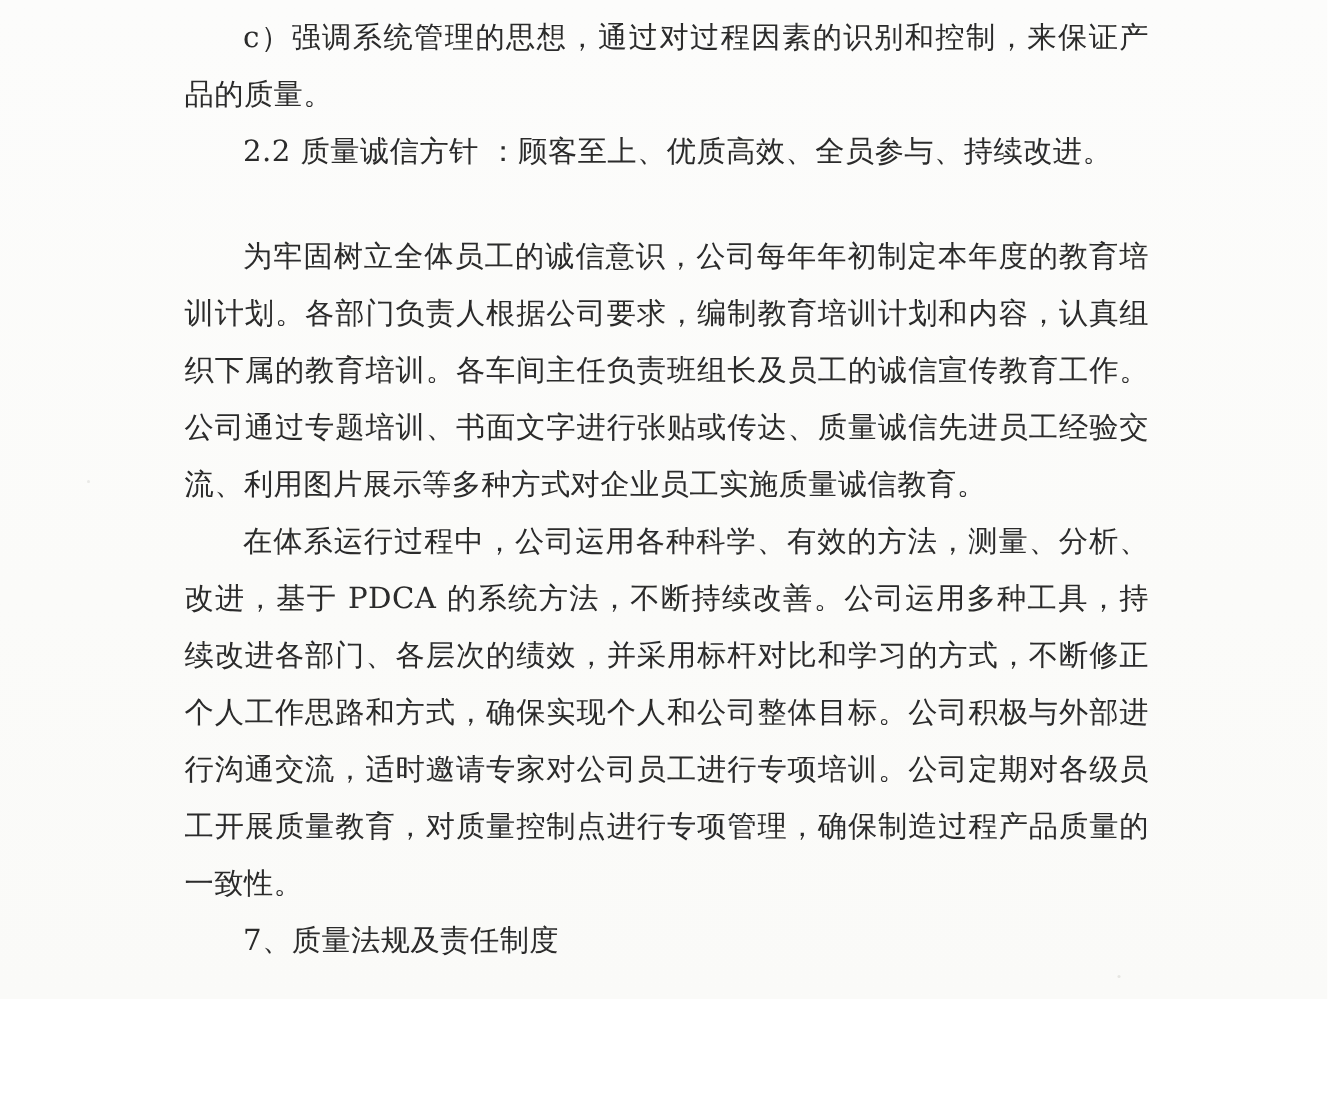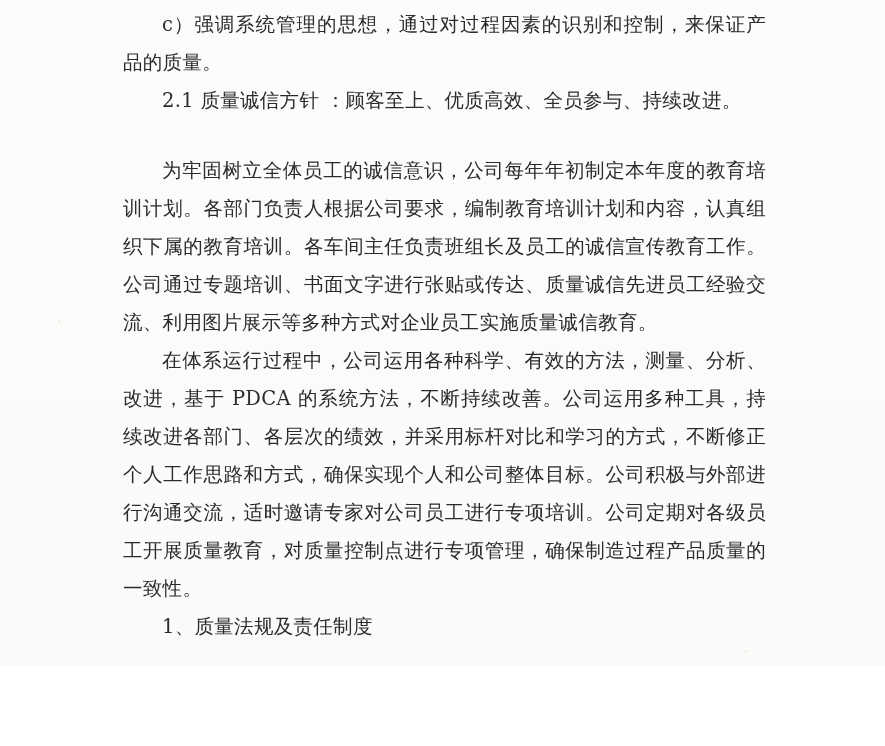--- a/index.html
+++ b/index.html
@@ -60,30 +60,30 @@
 </style>
 </head>
 <body>
 
 <div class="scan-page">
 
   <div class="doc-content">
 
     <p class="para indent">c）强调系统管理的思想，通过对过程因素的识别和控制，来保证产品的质量。</p>
 
-    <p class="para indent">2.1 质量诚信方针 ：顾客至上、优质高效、全员参与、持续改进。</p>
+    <p class="para indent">2.2 质量诚信方针 ：顾客至上、优质高效、全员参与、持续改进。</p>
 
     <div class="section-gap"></div>
 
 
     <p class="para indent">为牢固树立全体员工的诚信意识，公司每年年初制定本年度的教育培训计划。各部门负责人根据公司要求，编制教育培训计划和内容，认真组织下属的教育培训。各车间主任负责班组长及员工的诚信宣传教育工作。公司通过专题培训、书面文字进行张贴或传达、质量诚信先进员工经验交流、利用图片展示等多种方式对企业员工实施质量诚信教育。</p>
 
     <p class="para indent">在体系运行过程中，公司运用各种科学、有效的方法，测量、分析、改进，基于 PDCA 的系统方法，不断持续改善。公司运用多种工具，持续改进各部门、各层次的绩效，并采用标杆对比和学习的方式，不断修正个人工作思路和方式，确保实现个人和公司整体目标。公司积极与外部进行沟通交流，适时邀请专家对公司员工进行专项培训。公司定期对各级员工开展质量教育，对质量控制点进行专项管理，确保制造过程产品质量的一致性。</p>
 
-    <p class="para indent">1、质量法规及责任制度</p>
+    <p class="para indent">7、质量法规及责任制度</p>
 
   </div>
 
   <div class="page-footer">6</div>
 
   <div class="speck s1"></div>
   <div class="speck s2"></div>
   <div class="speck s3"></div>
 
 </div>

